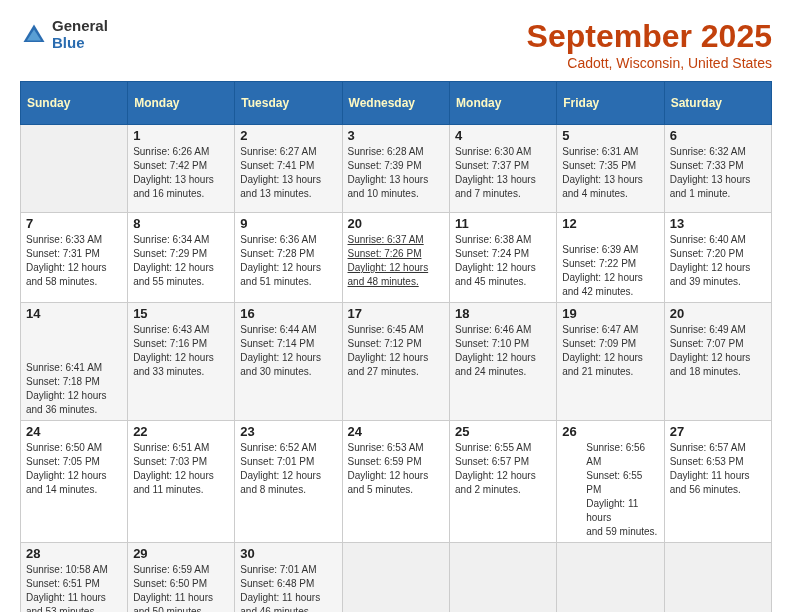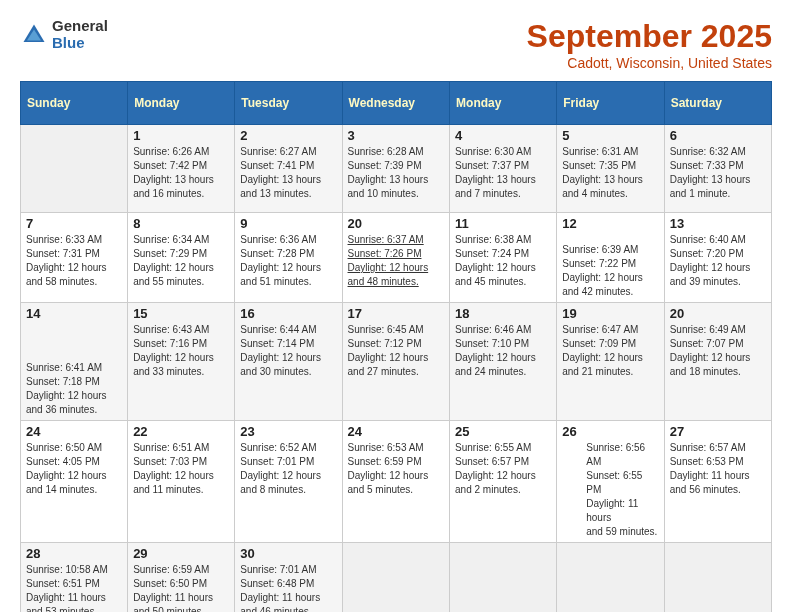--- a/index.html
+++ b/index.html
@@ -283,21 +283,21 @@
             <div class="day-info" style="white-space: pre-line;">Sunrise: 6:49 AM
 Sunset: 7:07 PM
 Daylight: 12 hours
 and 18 minutes.</div>
           </td>
         </tr>
         <tr class="week-row">
           <td>
             <span class="day-number">24</span>
             <div class="day-info" style="white-space: pre-line;">Sunrise: 6:50 AM
-Sunset: 4:05 PM
+Sunset: 7:05 PM
 Daylight: 12 hours
 and 14 minutes.</div>
           </td>
           <td>
             <span class="day-number">22</span>
             <div class="day-info" style="white-space: pre-line;">Sunrise: 6:51 AM
 Sunset: 7:03 PM
 Daylight: 12 hours
 and 11 minutes.</div>
           </td>

